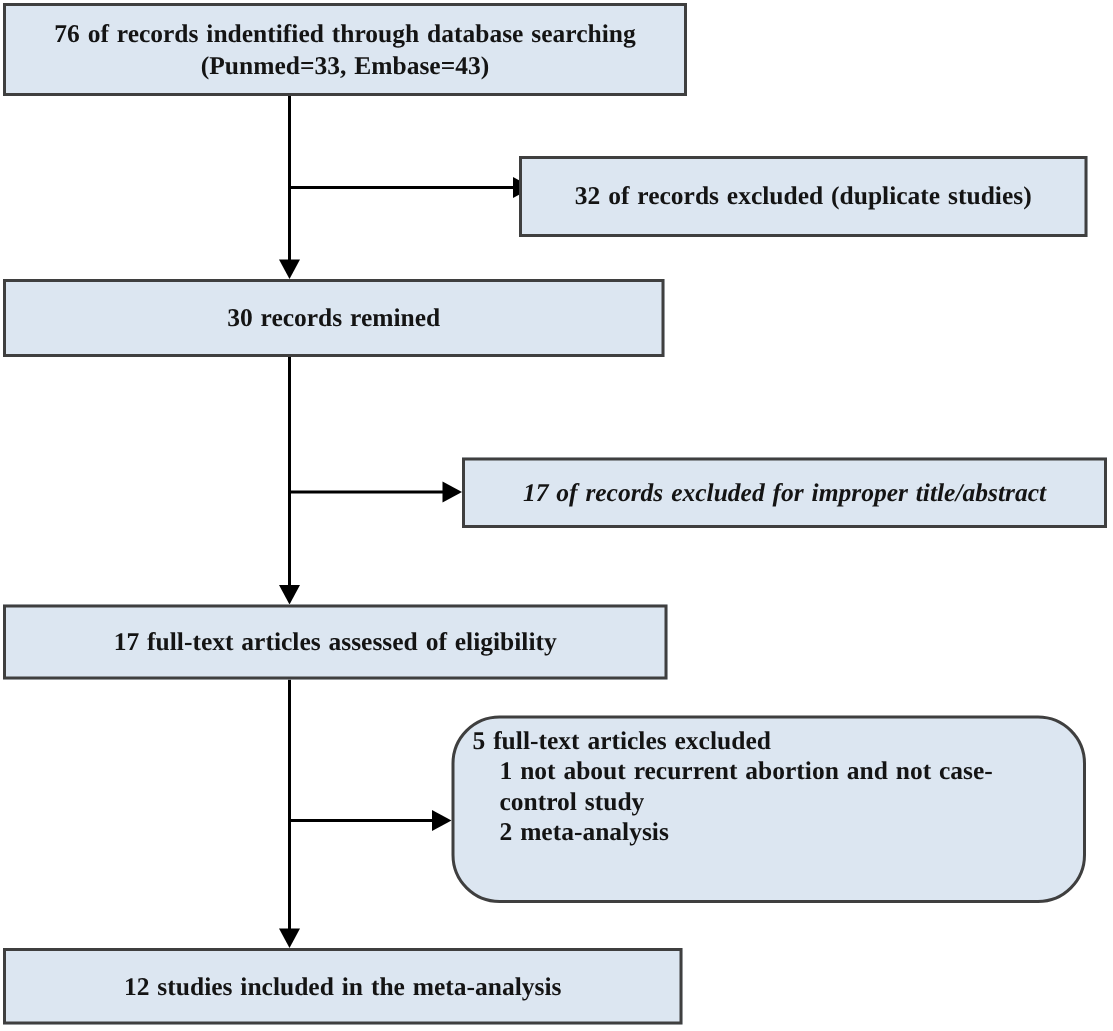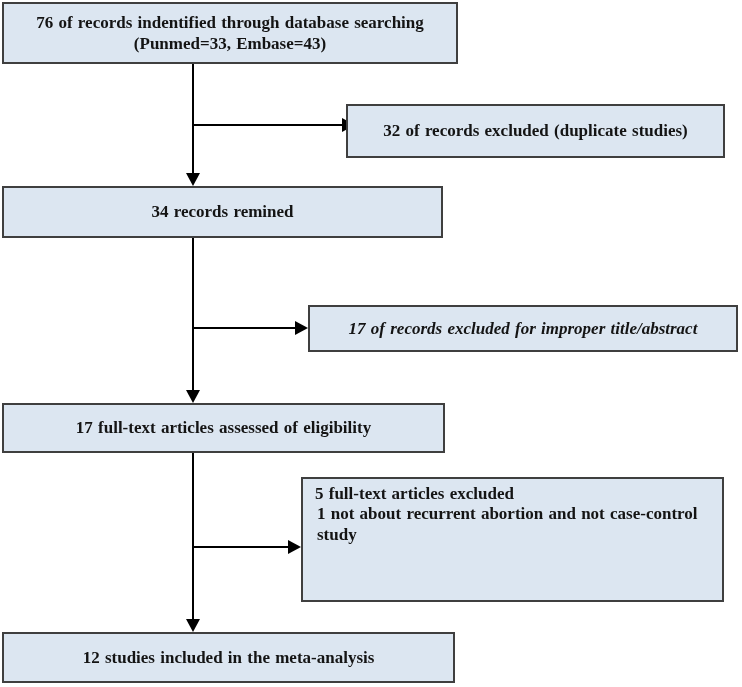--- a/index.html
+++ b/index.html
@@ -47,23 +47,23 @@
     align-items: center;
     justify-content: center;
     text-align: center;
   }
   .b1 { left: 2px;   top: 2px;   width: 456px; height: 62px;  }
   .b2 { left: 346px; top: 104px; width: 379px; height: 54px;  }
   .b3 { left: 2px;   top: 186px; width: 441px; height: 52px;  }
   .b4 { left: 308px; top: 305px; width: 430px; height: 47px; font-style: italic;  }
   .b5 { left: 2px;   top: 403px; width: 443px; height: 50px;  }
   .b6 { left: 301px; top: 477px; width: 423px; height: 125px;
-        padding: 5px 14px 4px 12px; line-height: 1.2; text-align: left; }
+        padding: 5px 14px 4px 12px; line-height: 1.2; text-align: left; border-radius: 32px; }
   .b7 { left: 2px;   top: 632px; width: 453px; height: 51px; font-family: Liberation Serif, serif;  }
-  .b6 .reason { margin-left: 2px; }
+  .b6 .reason { margin-left: 18px; }
 </style>
 </head>
 <body>
 
 <div class="canvas">
 
   <svg class="connectors" viewBox="0 0 742 687" xmlns="http://www.w3.org/2000/svg" aria-hidden="true">
 
     <line x1="193" y1="64" x2="193" y2="176"></line>
     <line x1="193" y1="238" x2="193" y2="393"></line>
@@ -85,33 +85,34 @@
   <div class="box center b1">
     <div>76 of records indentified through database searching</div>
     <div>(Punmed=33, Embase=43)</div>
   </div>
 
   <div class="box center b2">
     <div>32 of records excluded (duplicate studies)</div>
   </div>
 
   <div class="box center b3">
-    <div>34 records remined</div>
+    <div>30 records remined</div>
   </div>
 
   <div class="box center b4">
     <div>17 of records excluded for improper title/abstract</div>
   </div>
 
   <div class="box center b5">
     <div>17 full-text articles assessed of eligibility</div>
   </div>
 
   <div class="box b6">
     <div>5 full-text articles excluded</div>
     <div class="reason">1 not about recurrent abortion and not case-control study</div>
+    <div class="reason">2 meta-analysis</div>
   </div>
 
   <div class="box center b7">
     <div>12 studies included in the meta-analysis</div>
   </div>
 
 </div>
 
 </body></html>

